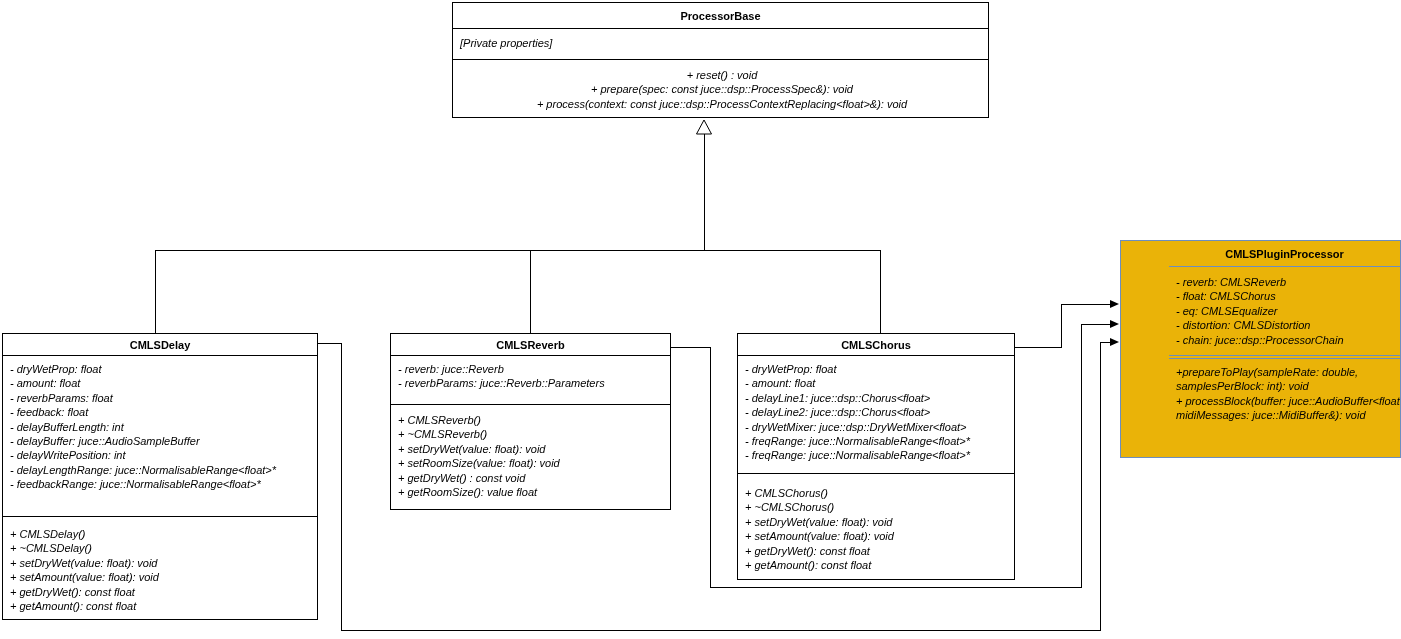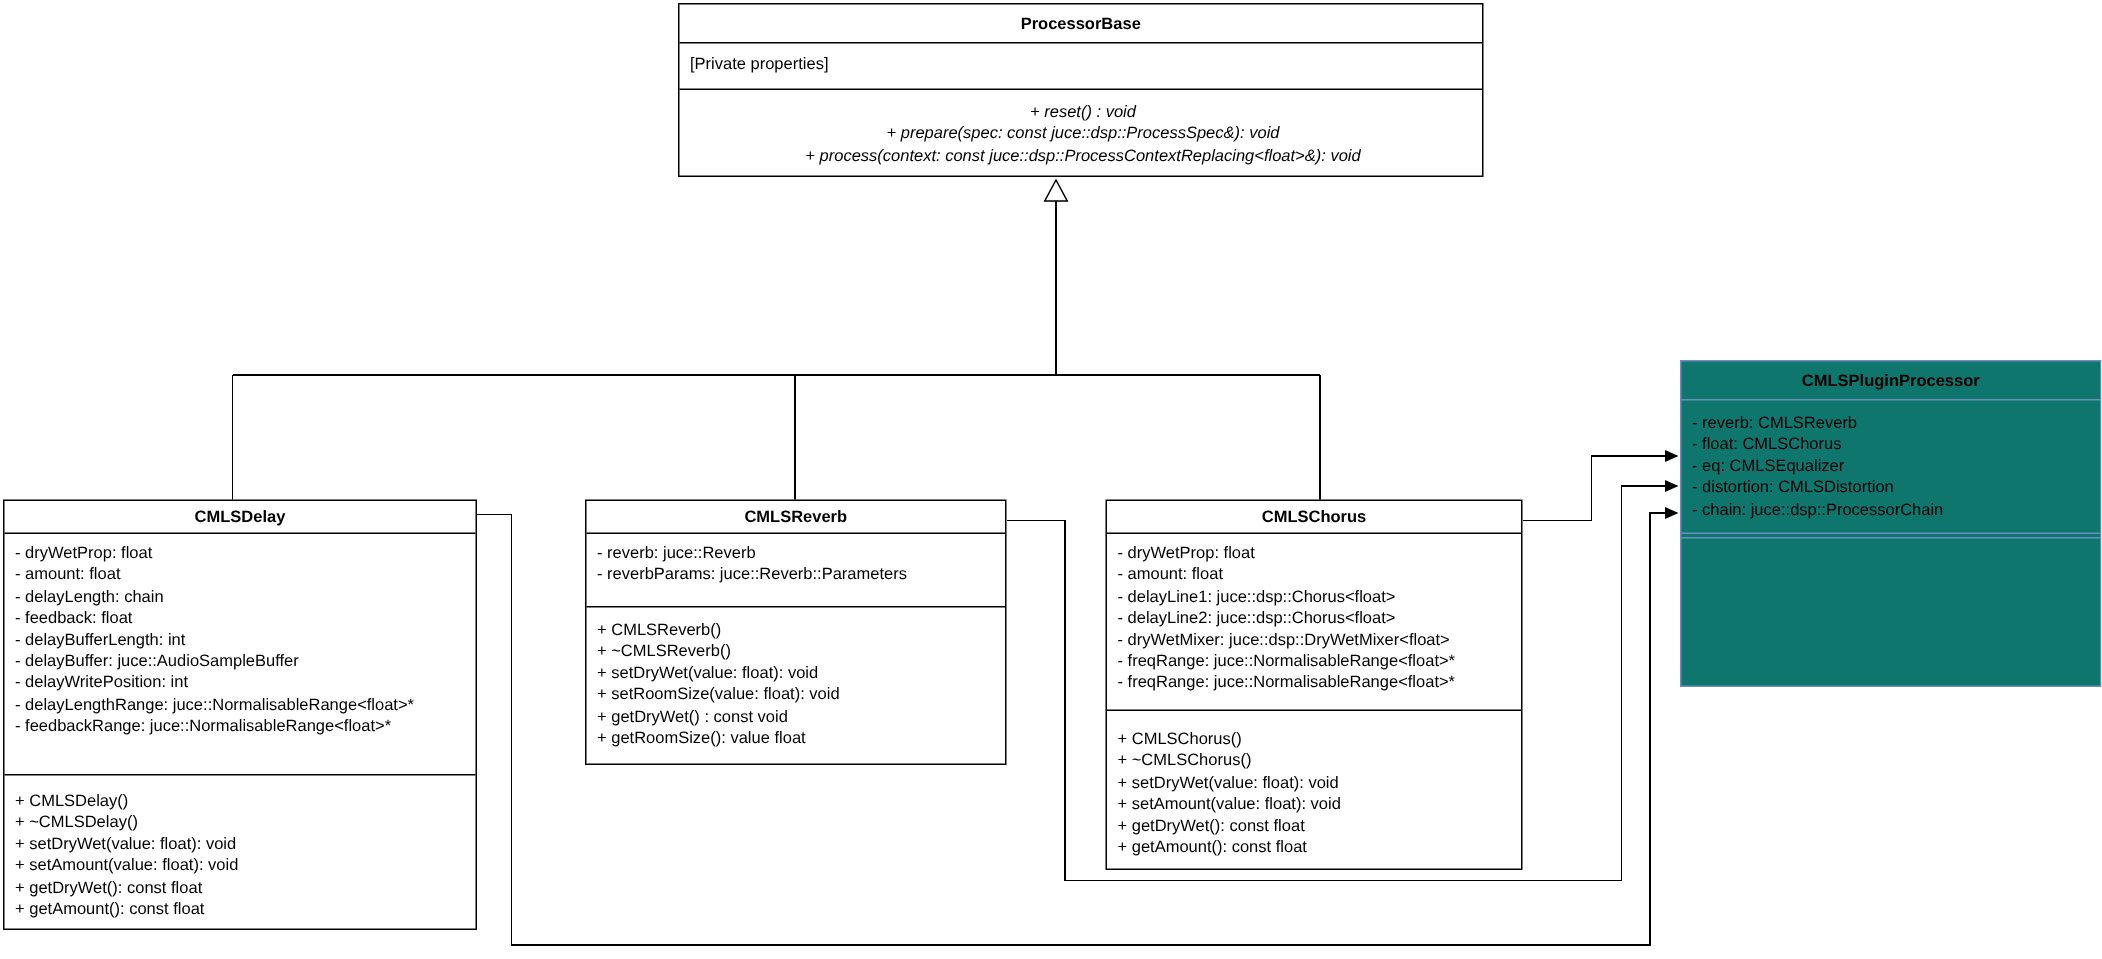--- a/index.html
+++ b/index.html
@@ -8,33 +8,33 @@
     position:relative; width:1401px; height:639px; background:#ffffff;
     font-family:"Liberation Sans", sans-serif; font-size:11px; color:#000;
     overflow:hidden;
   }
   #wires { position:absolute; left:0; top:0; width:1401px; height:639px; }
   .uml-class {
     position:absolute; background:#ffffff; border:1px solid #000;
     display:flex; flex-direction:column;
   }
   .uml-class.accent {
-    background:#0f766e; border-color:#6c8ebf;
+    background:#eab308; border-color:#6c8ebf;padding-left:48px;
   }
   .uml-title {
     flex:none; font-weight:bold; text-align:center;
     display:flex; align-items:center; justify-content:center;
     border-bottom:1px solid #000; line-height:12px;
   }
   .accent .uml-title { border-bottom-color:#6c8ebf; }
   .compartment { flex:none; padding:6px 4px 0 7px; overflow:hidden; }
   .compartment.grow { flex:1 1 auto; }
   .compartment.sep { border-top:1px solid #000; }
   .dsep { flex:none; height:4px; border-top:1px solid #6c8ebf; border-bottom:1px solid #6c8ebf; }
-  .compartment .row { line-height:14.4px; white-space:nowrap; }
+  .compartment .row { line-height:14.4px; white-space:nowrap;font-style:italic; }
   .abstract .methods .row { font-style:italic;text-align:center; }
 </style>
 </head>
 <body>
 
 <div id="canvas">
 
   <svg id="wires" width="1401" height="639" viewBox="0 0 1401 639">
     <g>
       <path d="M155,250 H880 M155,250 V333 M530,250 V333 M880,250 V333 M704,250 V134" fill="none" stroke="#000" stroke-width="1" shape-rendering="crispEdges"></path>
@@ -64,21 +64,21 @@
         <div class="row">+ prepare(spec: const juce::dsp::ProcessSpec&amp;): void</div>
         <div class="row">+ process(context: const juce::dsp::ProcessContextReplacing&lt;float&gt;&amp;): void</div>
       </div>
   </div>
 
   <div class="uml-class" style="left:2px; top:333px; width:316px; height:287px;">
     <div class="uml-title" style="height:22px;">CMLSDelay</div>
     <div class="compartment attrs" style="height:160px;">
         <div class="row">- dryWetProp: float</div>
         <div class="row">- amount: float</div>
-        <div class="row">- delayLength: chain</div>
+        <div class="row">- reverbParams: float</div>
         <div class="row">- feedback: float</div>
         <div class="row">- delayBufferLength: int</div>
         <div class="row">- delayBuffer: juce::AudioSampleBuffer</div>
         <div class="row">- delayWritePosition: int</div>
         <div class="row">- delayLengthRange: juce::NormalisableRange&lt;float&gt;*</div>
         <div class="row">- feedbackRange: juce::NormalisableRange&lt;float&gt;*</div>
       </div>
     <div class="compartment methods grow sep" style="padding-top:10px;">
         <div class="row">+ CMLSDelay()</div>
         <div class="row">+ ~CMLSDelay()</div>
@@ -129,15 +129,21 @@
   <div class="uml-class accent" style="left:1120px; top:240px; width:281px; height:218px;">
     <div class="uml-title" style="height:26px;">CMLSPluginProcessor</div>
     <div class="compartment attrs" style="height:88px; padding-top:8px;">
         <div class="row">- reverb: CMLSReverb</div>
         <div class="row">- float: CMLSChorus</div>
         <div class="row">- eq: CMLSEqualizer</div>
         <div class="row">- distortion: CMLSDistortion</div>
         <div class="row">- chain: juce::dsp::ProcessorChain</div>
       </div>
     <div class="dsep"></div>
+    <div class="compartment methods grow" style="padding-top:6px;">
+        <div class="row">+prepareToPlay(sampleRate: double,</div>
+        <div class="row">samplesPerBlock: int): void</div>
+        <div class="row">+ processBlock(buffer: juce::AudioBuffer&lt;float&gt;&amp;,</div>
+        <div class="row">midiMessages: juce::MidiBuffer&amp;): void</div>
+      </div>
   </div>
 
 </div>
 
 </body></html>

